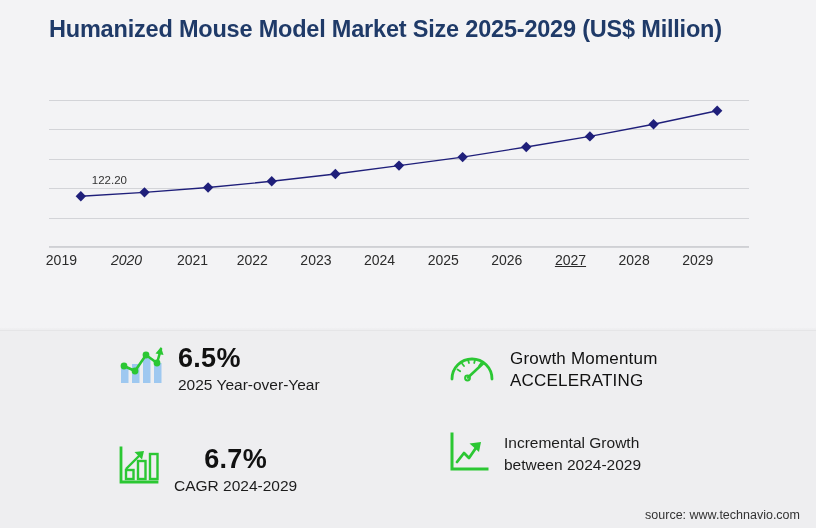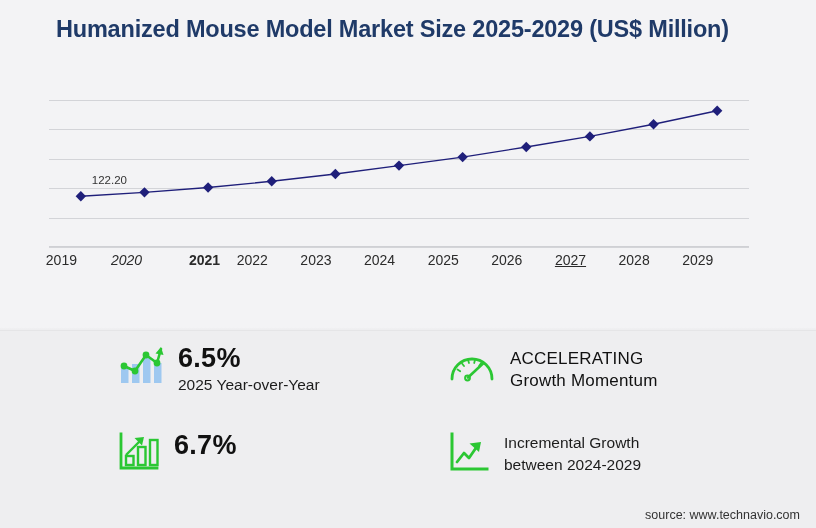--- a/index.html
+++ b/index.html
@@ -11,21 +11,21 @@
     overflow:hidden;
     position:relative;
   }
   .page{position:relative;width:816px;height:528px;
         background:linear-gradient(180deg,#f3f3f5 0%,#f3f3f5 62%,#eeeef0 62.3%,#eeeef0 100%);}
 
   
   .title{
     position:absolute;left:49px;top:14px;width:690px;
     font-size:23.5px;font-weight:bold;color:#1f3a68;
-    line-height:1.30;letter-spacing:-0.2px;margin-left:7px;
+    line-height:1.30;letter-spacing:-0.2px;
   }
 
   
   .chart{position:absolute;left:49px;top:100px;width:700px;height:175px;}
   .gridlines{position:absolute;left:0;top:0;width:700px;height:147px;}
   .gl{position:absolute;left:0;width:700px;height:1px;background:#d3d4d8;}
   .axis-base{position:absolute;left:0;top:146px;width:700px;height:1px;background:#cfd0d4;}
   .plot{position:absolute;left:0;top:0;width:700px;height:147px;}
   .xlabels{position:absolute;left:0;top:152px;width:700px;height:24px;}
   .xlabel{
@@ -45,21 +45,21 @@
   .stat{position:absolute;display:flex;align-items:flex-start;}
   .stat .ico{flex:0 0 auto;margin-right:14px;}
   .stat .txt{display:flex;flex-direction:column;justify-content:flex-start;}
   .big{font-size:27px;font-weight:bold;color:#111;line-height:1.08;letter-spacing:0.3px;}
   .big .unit{font-size:16px;font-weight:bold;letter-spacing:0;}
   .sub{font-size:15.5px;color:#1c1c1c;line-height:1.30;margin-top:2px;}
   .cap{font-size:17px;font-weight:normal;color:#111;line-height:1.32;letter-spacing:0.2px;}
   .cap.b2{font-weight:normal;}
 
   .s1{left:118px;top:8px;}
-  .s2{left:118px;top:95px;text-align:center;}
+  .s2{left:118px;top:109px;text-align:center;}
   .s3{left:448px;top:12px;}
   .s4{left:448px;top:95px;}
 
   .source{
     position:absolute;right:16px;bottom:6px;
     font-size:12.5px;color:#333;
   }
 </style>
 </head>
 <body>
@@ -91,21 +91,21 @@
         <polygon points="540.9090909090909,31.223333333333333 546.1090909090909,36.42333333333333 540.9090909090909,41.623333333333335 535.7090909090908,36.42333333333333" fill="#1f1f7a"></polygon>
         <polygon points="604.5454545454545,19.054999999999996 609.7454545454545,24.254999999999995 604.5454545454545,29.454999999999995 599.3454545454545,24.254999999999995" fill="#1f1f7a"></polygon>
         <polygon points="668.1818181818181,5.498333333333323 673.3818181818182,10.698333333333323 668.1818181818181,15.898333333333323 662.9818181818181,10.698333333333323" fill="#1f1f7a"></polygon>
       </svg>
     <div id="dlabels">
         <div class="dlabel" style="left: 22.8182px; top: 74.2033px;">122.20</div>
       </div>
     <div class="xlabels" id="xlabels">
         <div class="xlabel" style="left: 31.8182px;">2019</div>
         <div class="xlabel" style="left: 97px; font-style: italic;">2020</div>
-        <div class="xlabel" style="left: 175px; font-weight: bold;">2021</div>
+        <div class="xlabel" style="left: 163px;">2021</div>
         <div class="xlabel" style="left: 222.727px;">2022</div>
         <div class="xlabel" style="left: 286.364px;">2023</div>
         <div class="xlabel" style="left: 350px;">2024</div>
         <div class="xlabel" style="left: 413.636px;">2025</div>
         <div class="xlabel" style="left: 477.273px;">2026</div>
         <div class="xlabel" style="left: 540.909px; text-decoration: underline;">2027</div>
         <div class="xlabel" style="left: 604.545px;">2028</div>
         <div class="xlabel" style="left: 668.182px;">2029</div>
       </div>
   </div>
@@ -141,41 +141,42 @@
           <path d="M3,3 L3,37 L39,37" fill="none" stroke="#2bc733" stroke-width="2.8" stroke-linecap="square"></path>
           <rect x="8" y="25" width="7.5" height="9" fill="none" stroke="#2bc733" stroke-width="2.4"></rect>
           <rect x="20" y="16" width="7.5" height="18" fill="none" stroke="#2bc733" stroke-width="2.4"></rect>
           <rect x="32" y="9" width="7.5" height="25" fill="none" stroke="#2bc733" stroke-width="2.4"></rect>
           <path d="M8,24 L24,8" fill="none" stroke="#2bc733" stroke-width="2.4"></path>
           <polygon points="26,6 16.5,7 24,14.5" fill="#2bc733"></polygon>
         </svg>
       </div>
       <div class="txt">
         <div class="big">6.7%</div>
+        <div class="sub">CAGR 2024-2029</div>
       </div>
     </div>
 
     <div class="stat s3">
       <div class="ico">
         <svg width="48" height="36" viewBox="0 0 48 36">
           <path d="M4,31 A20,20 0 0 1 44,31" fill="none" stroke="#2bc733" stroke-width="2.8" stroke-linecap="round"></path>
           <g stroke="#2bc733" stroke-width="1.8" stroke-linecap="round">
             <line x1="9.5" y1="21.5" x2="12.2" y2="23.3"></line>
             <line x1="14" y1="15.5" x2="16" y2="18"></line>
             <line x1="20" y1="12" x2="21" y2="15"></line>
             <line x1="27" y1="12" x2="26.2" y2="15"></line>
             <line x1="33" y1="15.2" x2="31.2" y2="17.8"></line>
           </g>
           <path d="M20,29.5 L35,15.5" stroke="#2bc733" stroke-width="2.6" stroke-linecap="round" fill="none"></path>
           <circle cx="19.5" cy="30" r="2.4" fill="none" stroke="#2bc733" stroke-width="2"></circle>
         </svg>
       </div>
       <div class="txt">
+        <div class="cap b2">Growth Momentum</div>
         <div class="cap">ACCELERATING</div>
-        <div class="cap b2">Growth Momentum</div>
       </div>
     </div>
 
     <div class="stat s4">
       <div class="ico">
         <svg width="42" height="44" viewBox="0 0 42 44">
           <path d="M4,3 L4,38 L39,38" fill="none" stroke="#2bc733" stroke-width="3" stroke-linecap="square"></path>
           <polyline points="9,31 16,22 21,27 30,14" fill="none" stroke="#2bc733" stroke-width="2.8" stroke-linecap="round" stroke-linejoin="round"></polyline>
           <polygon points="33,11 21.5,12.5 31,21" fill="#2bc733"></polygon>
         </svg>

